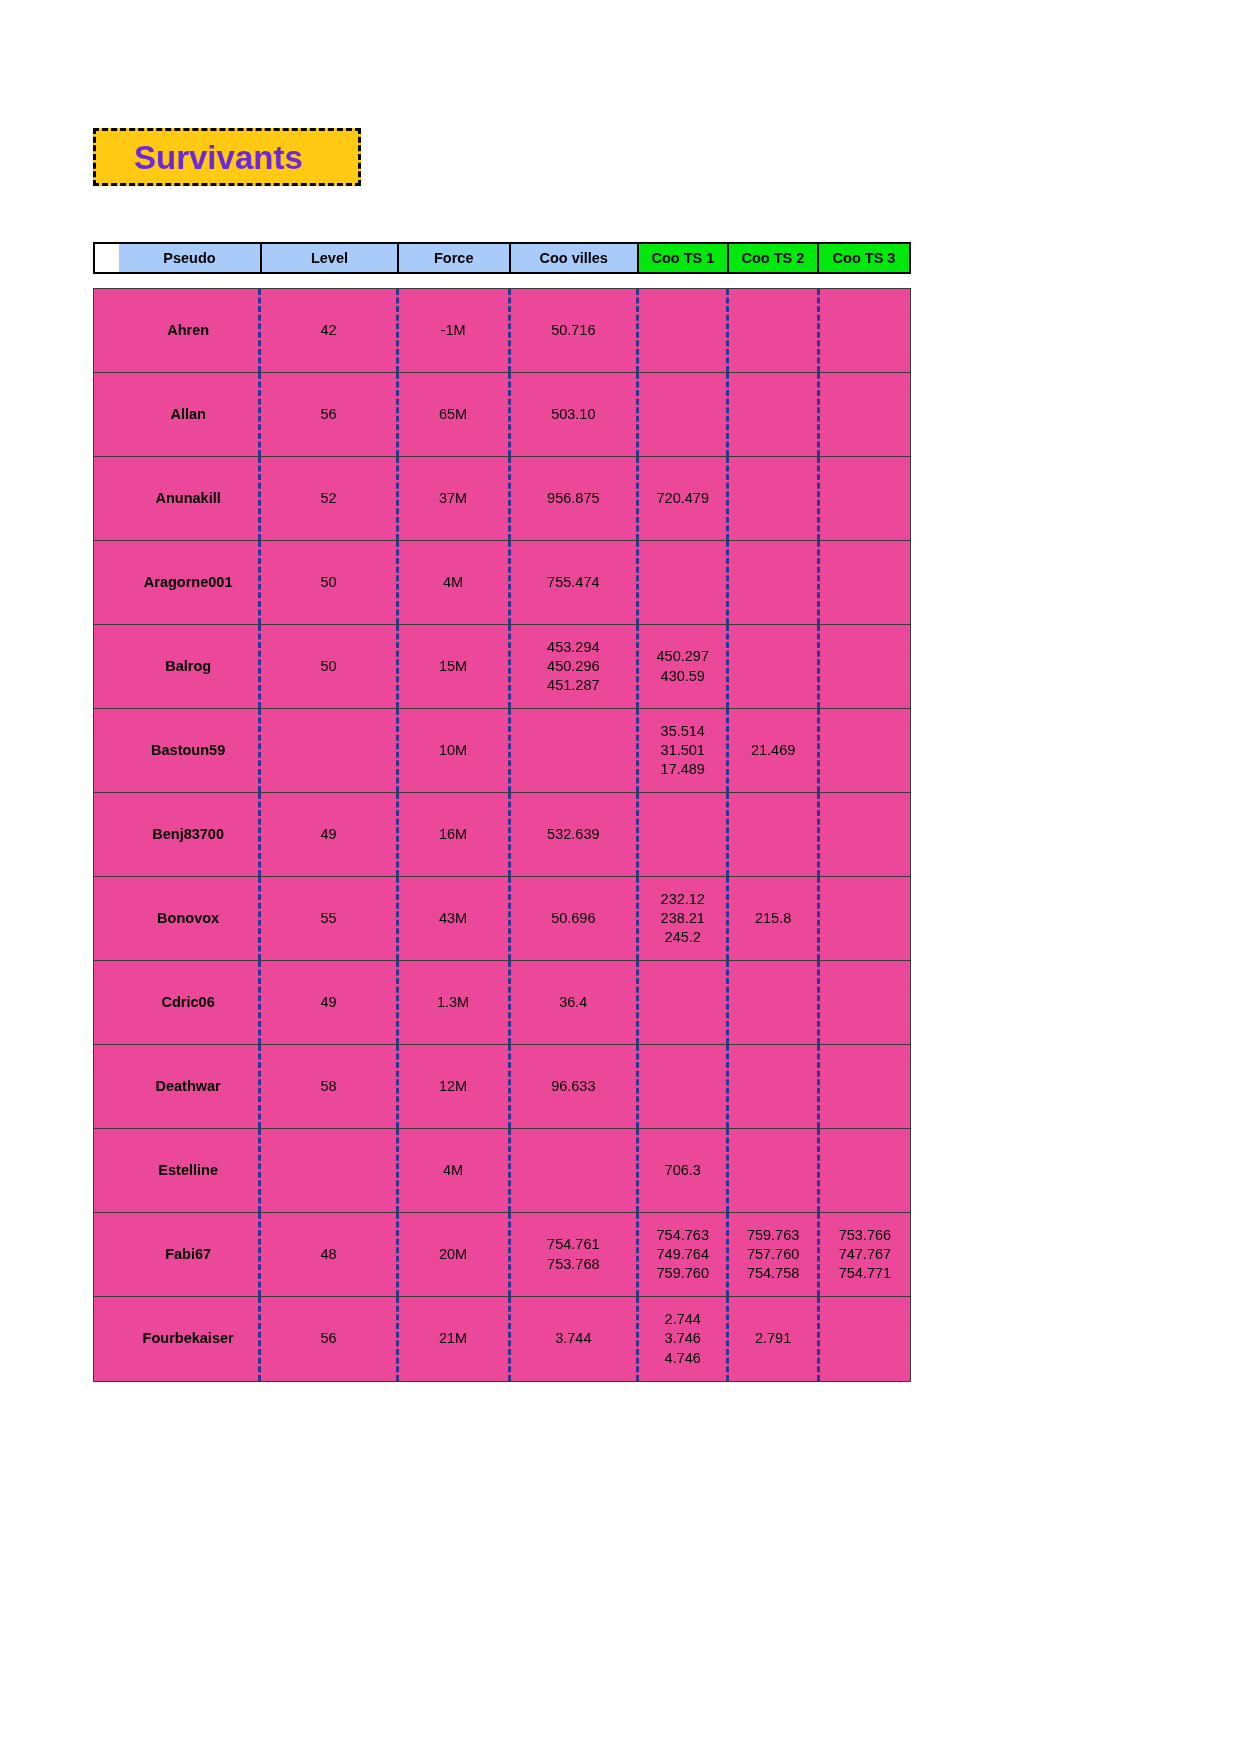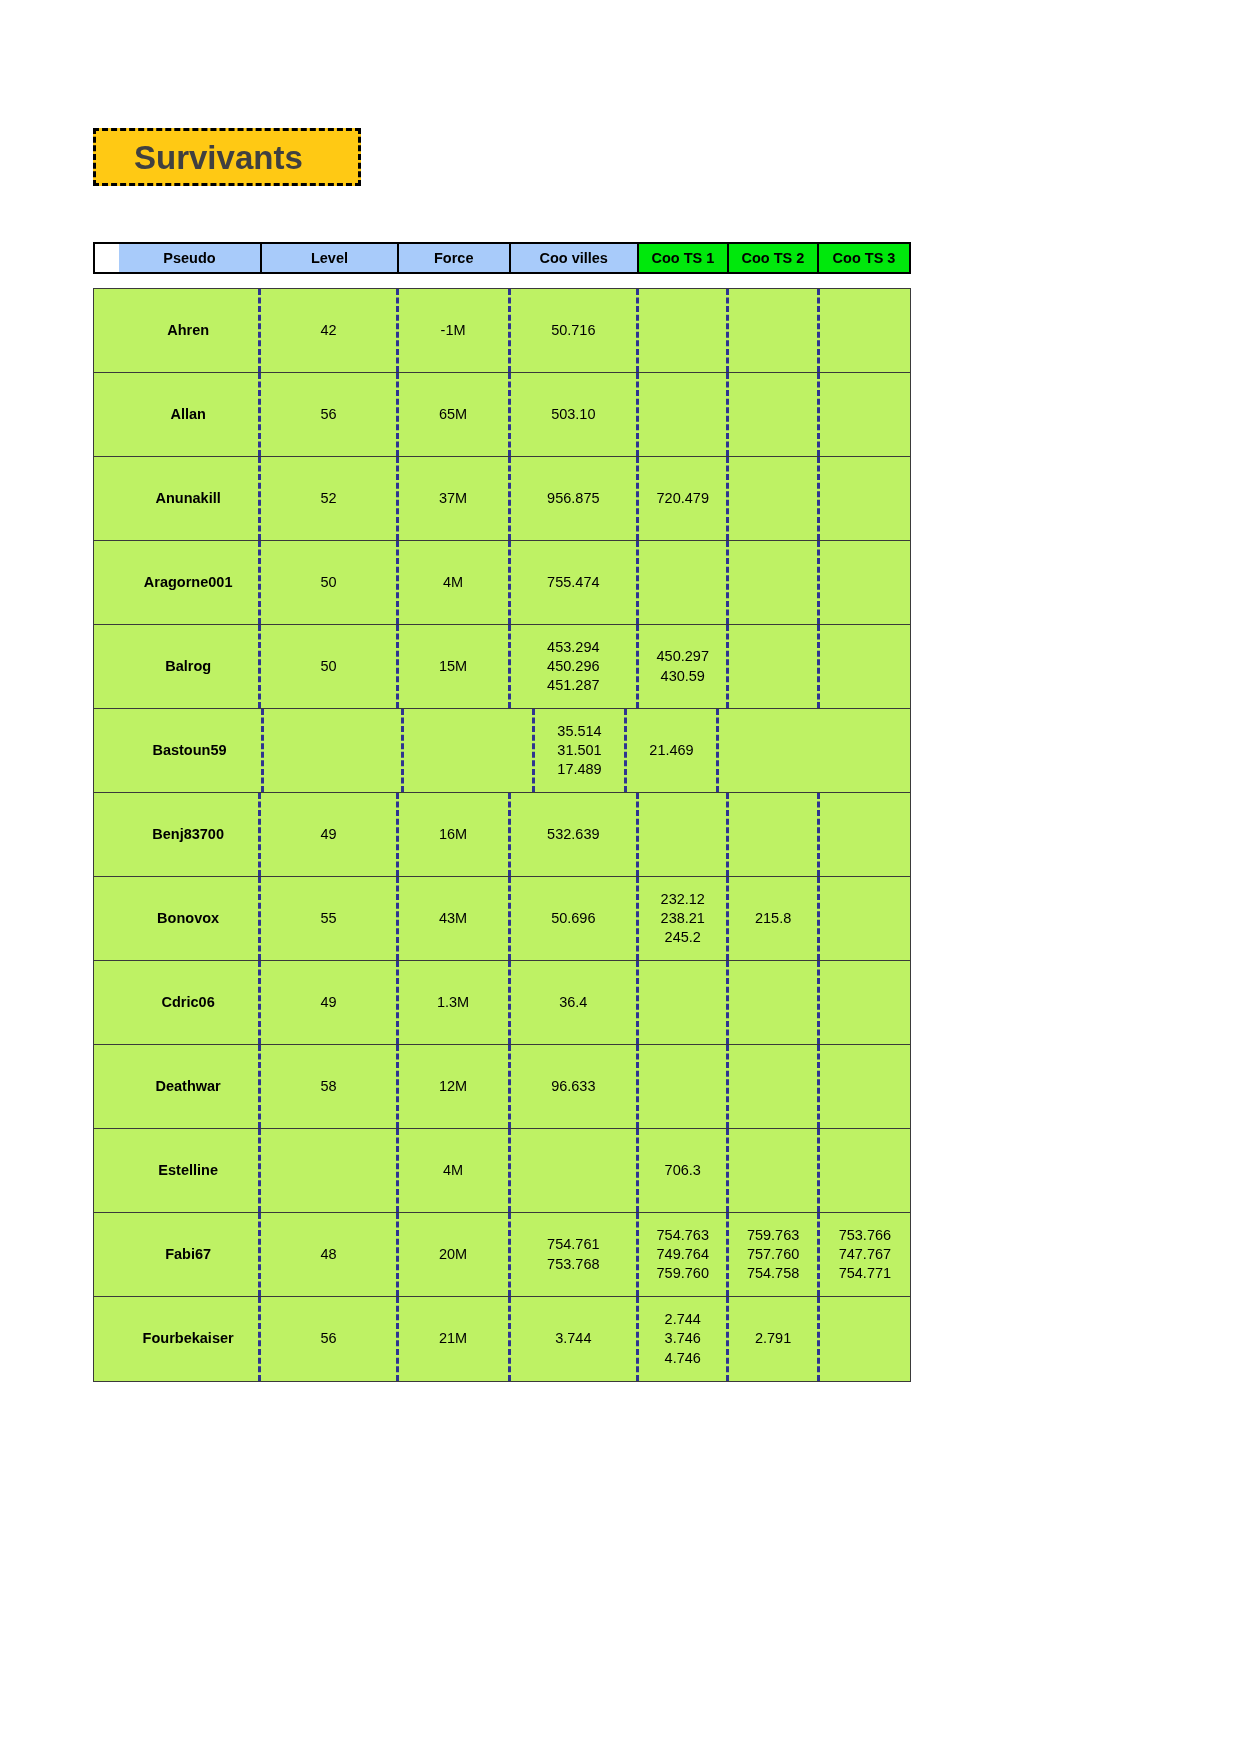--- a/index.html
+++ b/index.html
@@ -37,21 +37,21 @@
     padding: 10px 26px 12px 38px;
     box-sizing: border-box;
     width: 268px;
     height: 58px;
     line-height: 34px;
   }
   .title-text {
     font-size: 33px;
     font-weight: bold;
     letter-spacing: 0px;
-    color: #404040;
+    color: #6d28d9;
     white-space: nowrap;
   }
 
   
   .header-row {
     position: absolute;
     left: 93px;
     top: 242px;
     width: 818px;
     height: 32px;
@@ -84,21 +84,21 @@
   .w-ts     { width: 92px; }
 
   
   .table-wrap {
     position: absolute;
     left: 93px;
     top: 288px;
     width: 818px;
     border: 1.5px solid #3a3a3a;
     box-sizing: border-box;
-    background: #bef264;
+    background: #ec4899;
   }
   .row {
     display: flex;
     border-bottom: 1.5px solid #3a3a3a;
     min-height: 84px;
     box-sizing: border-box;
   }
   .row:last-child { border-bottom: none; }
 
   .cell {
@@ -188,20 +188,21 @@
 450.296
 451.287</div>
         <div class="cell w-ts">450.297
 430.59</div>
         <div class="cell w-ts empty"></div>
         <div class="cell w-ts empty"></div>
       </div>
       <div class="row">
         <div class="cell w-pseudo pseudo">Bastoun59</div>
         <div class="cell w-level empty"></div>
+        <div class="cell w-force">10M</div>
         <div class="cell w-ville empty"></div>
         <div class="cell w-ts">35.514
 31.501
 17.489</div>
         <div class="cell w-ts">21.469</div>
         <div class="cell w-ts empty"></div>
       </div>
       <div class="row">
         <div class="cell w-pseudo pseudo">Benj83700</div>
         <div class="cell w-level">49</div>

